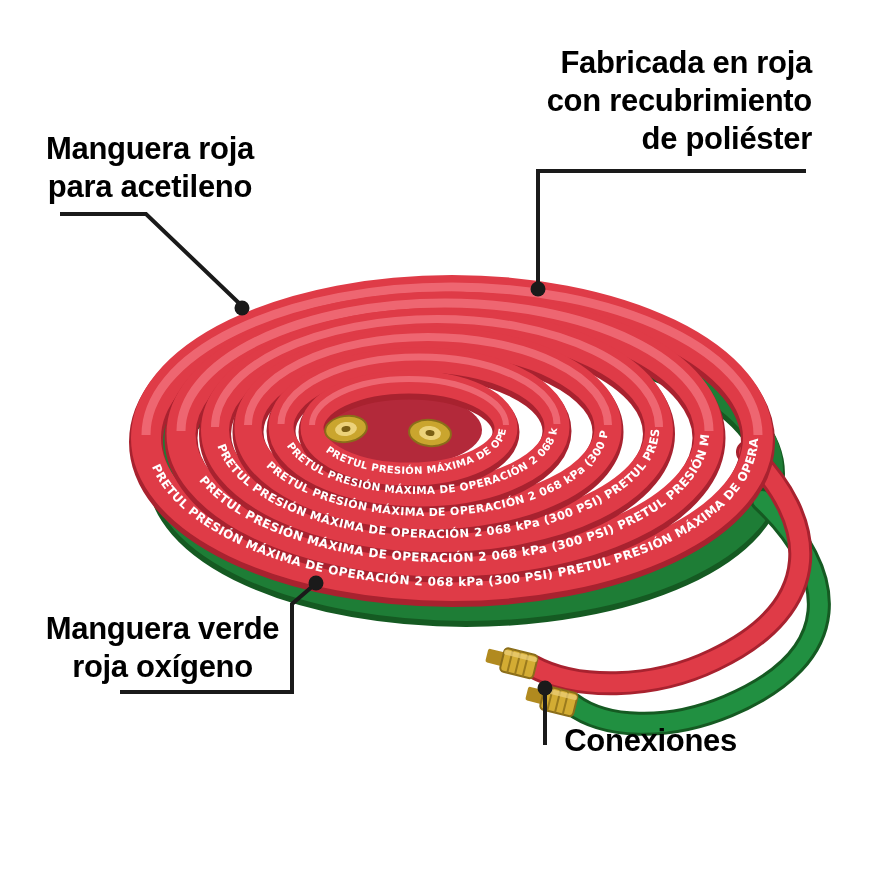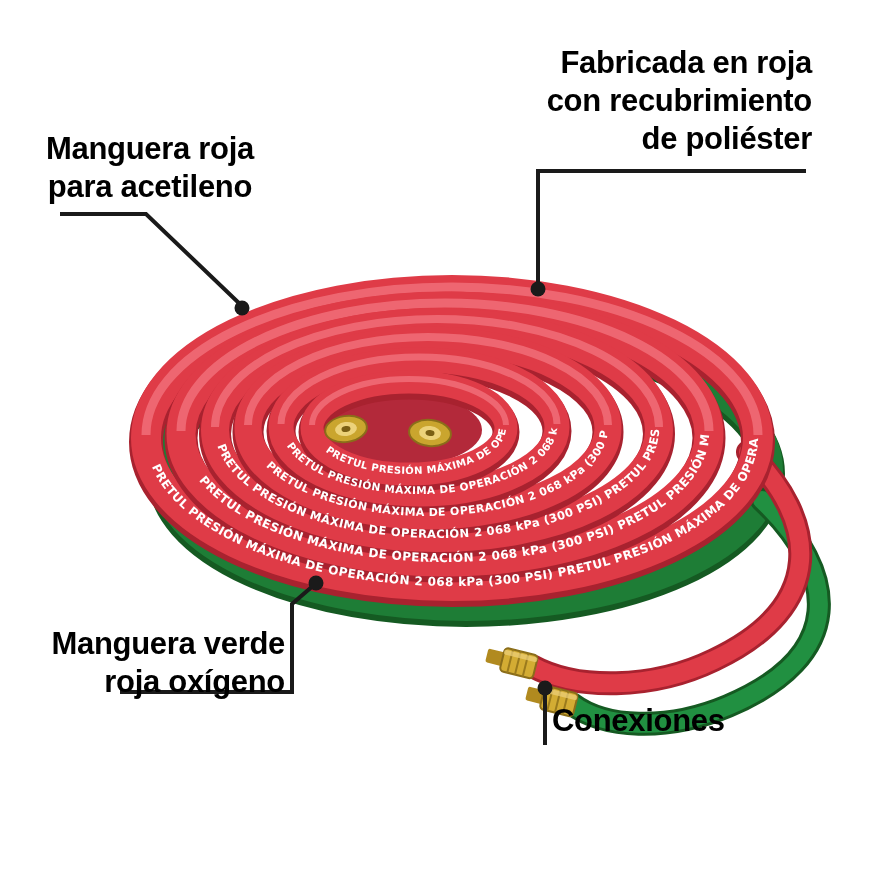--- a/index.html
+++ b/index.html
@@ -8,22 +8,22 @@
     font-family:"Liberation Sans", sans-serif;
   }
   .art{position:absolute;left:0;top:0;width:882px;height:882px;}
   .callout{
     position:absolute;color:#000;font-weight:700;font-size:31px;line-height:38px;
     letter-spacing:-0.3px;
   }
   .callout div{white-space:nowrap;}
   #c-red{left:30px;top:130px;width:240px;text-align:center;}
   #c-material{left:512px;top:44px;width:300px;text-align:right;}
-  #c-green{left:40px;top:610px;width:245px;text-align:right;margin-top:15px;}
-  #c-conn{left:552px;top:702px;width:185px;text-align:left;}
+  #c-green{left:40px;top:610px;width:245px;text-align:center;}
+  #c-conn{left:552px;top:722px;width:185px;text-align:right;}
   .hoseprint{fill:#ffffff;font-weight:bold;letter-spacing:0.4px;
     font-family:"DejaVu Sans", sans-serif;}
 </style>
 </head>
 <body>
 
 <div class="stage">
 
   <svg class="art" viewBox="0 0 882 882">
     <defs>

